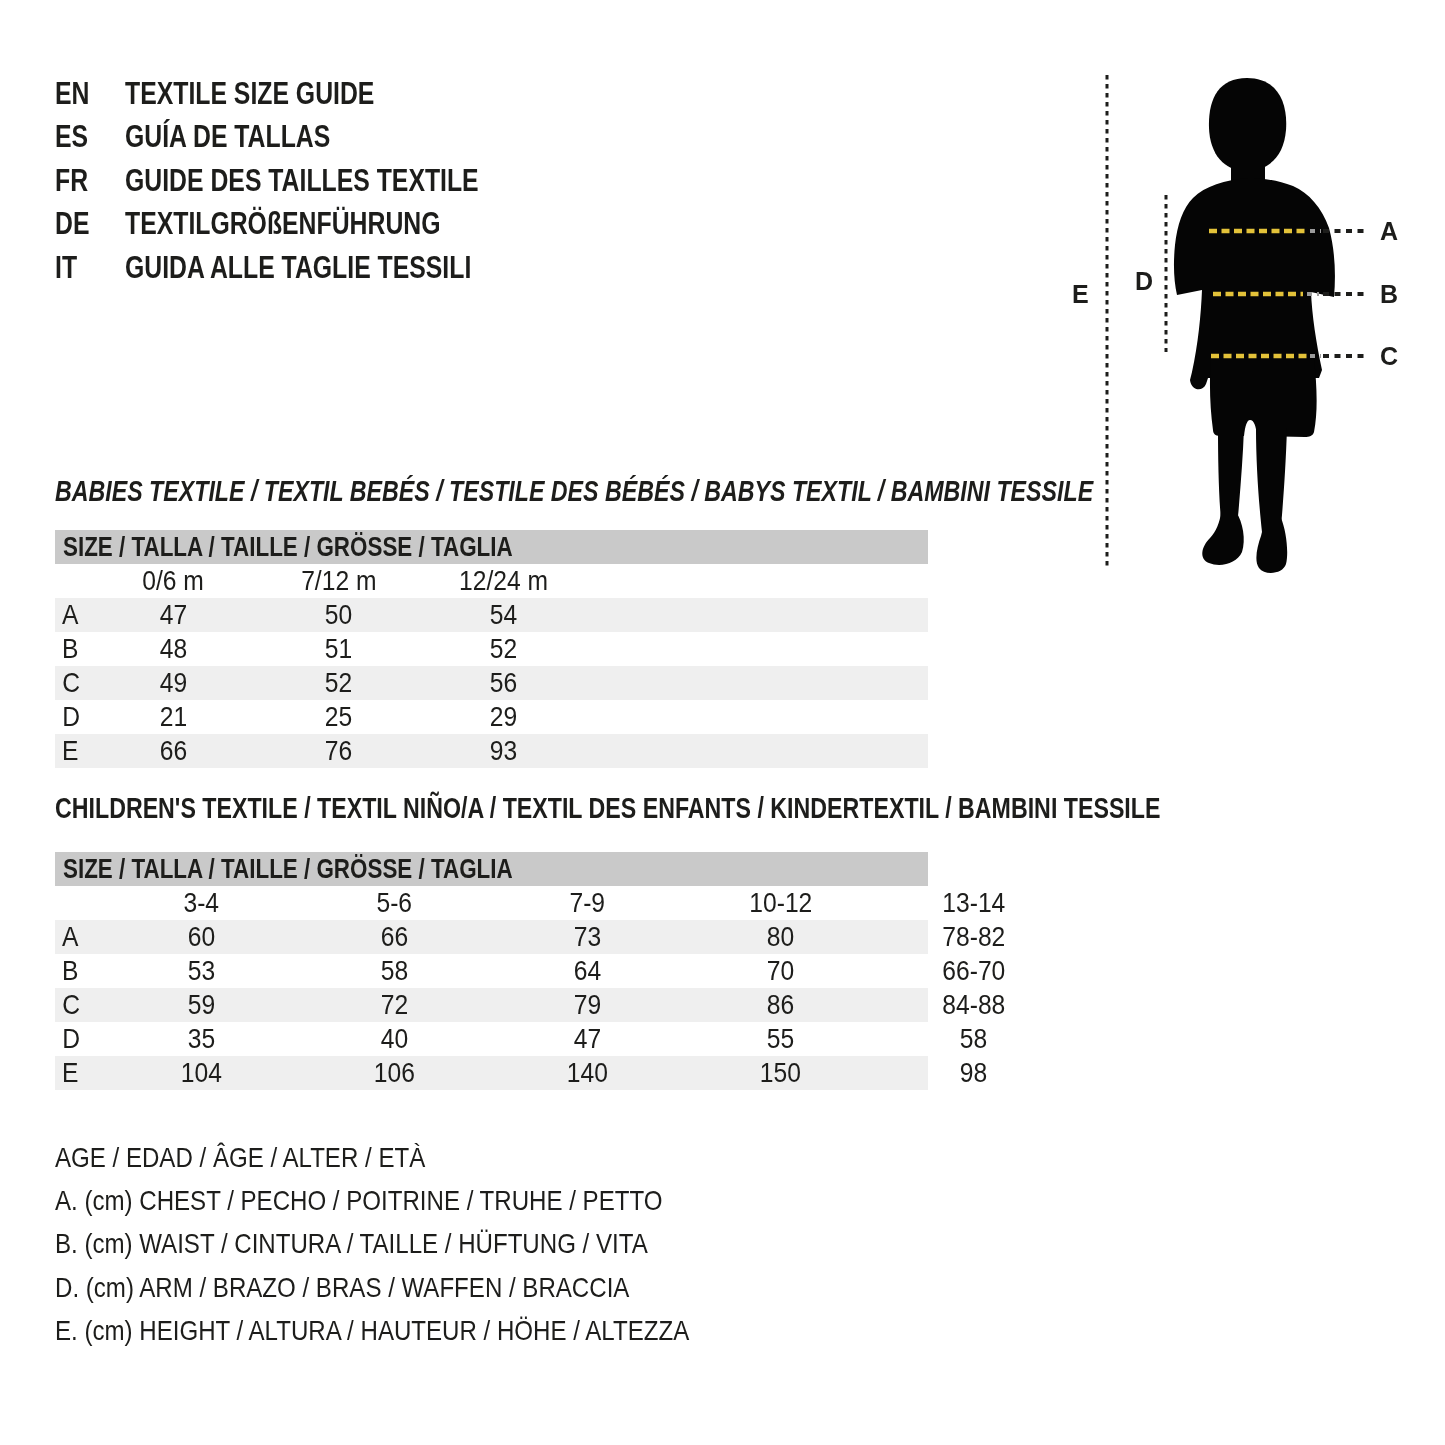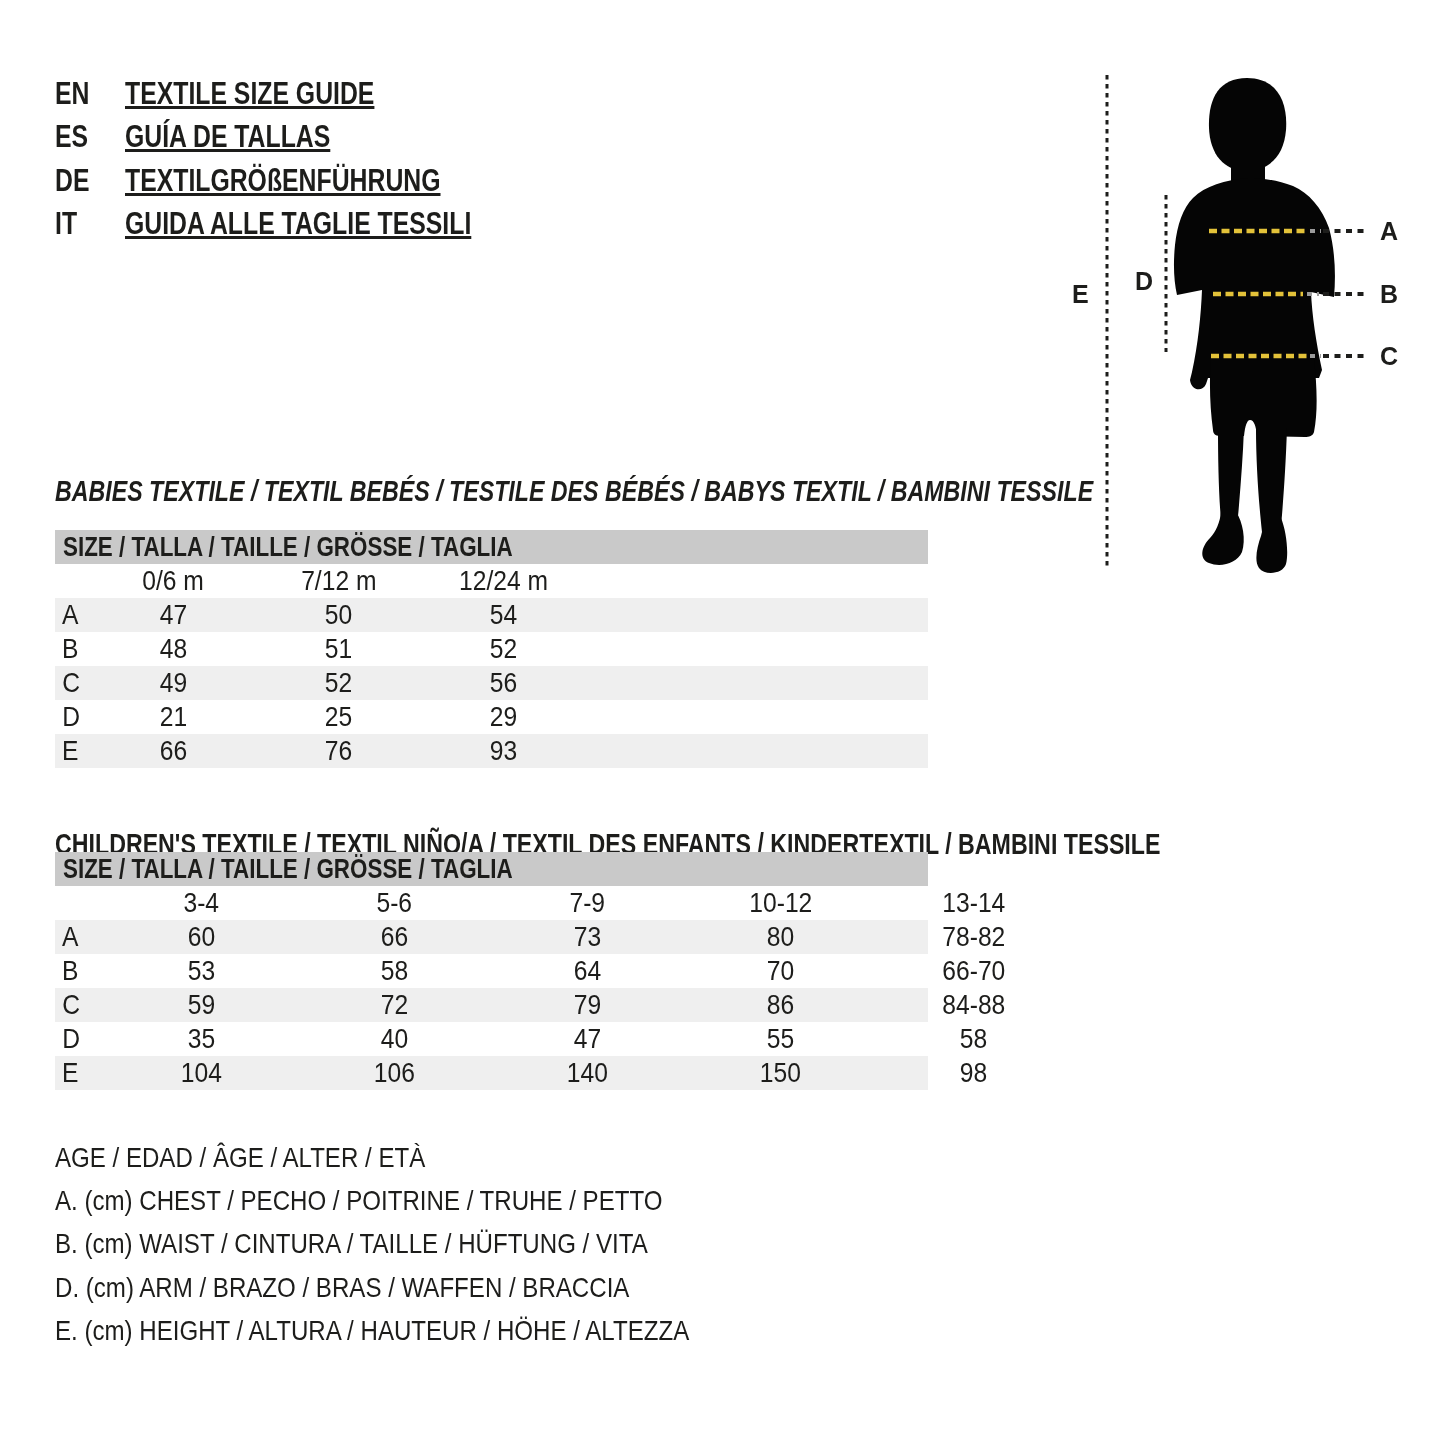--- a/index.html
+++ b/index.html
@@ -5,21 +5,21 @@
   html,body{margin:0;padding:0;}
   body{
     width:1445px;height:1445px;position:relative;background:#ffffff;
     font-family:"Liberation Sans", sans-serif;color:#1d1d1b;overflow:hidden;
   }
   .cond-b{font-weight:700;display:inline-block;transform:scaleX(0.80);transform-origin:0 50%;white-space:nowrap;}
   .cond-r{font-weight:400;display:inline-block;transform:scaleX(0.86);transform-origin:0 50%;white-space:nowrap;}
   .cond-c{font-weight:400;display:inline-block;transform:scaleX(0.88);transform-origin:50% 50%;white-space:nowrap;}
 
   
-  .lang-list{position:absolute;left:55px;top:72px;text-decoration:underline;}
+  .lang-list{position:absolute;left:55px;top:72px;}
   .lang-row{display:flex;height:43.5px;align-items:center;font-size:31px;}
   .lang-code{width:70px;}
   
   .section-title{position:absolute;left:55px;font-size:29px;line-height:34px;}
   
   .size-table{position:absolute;left:55px;width:873px;}
   .size-header-bar{height:34px;background:#c9c9c9;display:flex;align-items:center;padding-left:8px;box-sizing:border-box;font-size:28px;}
   .trow{display:grid;height:34px;align-items:center;font-size:28px;}
   .cols-3{grid-template-columns:36px 165px 165px 165px;}
   .cols-5{grid-template-columns:36px 165px 165px 165px 165px 165px;gap:28px;}
@@ -37,20 +37,24 @@
 <body>
 
 <div class="lang-list">
   <div class="lang-row">
     <span class="lang-code"><span class="cond-b">EN</span></span>
     <span class="cond-b">TEXTILE SIZE GUIDE</span>
   </div>
   <div class="lang-row">
     <span class="lang-code"><span class="cond-b">ES</span></span>
     <span class="cond-b">GUÍA DE TALLAS</span>
+  </div>
+  <div class="lang-row">
+    <span class="lang-code"><span class="cond-b">FR</span></span>
+    <span class="cond-b">GUIDE DES TAILLES TEXTILE</span>
   </div>
   <div class="lang-row">
     <span class="lang-code"><span class="cond-b">DE</span></span>
     <span class="cond-b">TEXTILGRÖßENFÜHRUNG</span>
   </div>
   <div class="lang-row">
     <span class="lang-code"><span class="cond-b">IT</span></span>
     <span class="cond-b">GUIDA ALLE TAGLIE TESSILI</span>
   </div>
 </div>
@@ -129,21 +133,21 @@
     <div class="cell"><span class="cond-c">29</span></div>
   </div>
   <div class="trow cols-3 stripe">
     <div class="cell label"><span class="cond-c">E</span></div>
     <div class="cell"><span class="cond-c">66</span></div>
     <div class="cell"><span class="cond-c">76</span></div>
     <div class="cell"><span class="cond-c">93</span></div>
   </div>
 </div>
 
-<div class="section-title" style="top:827px;">
+<div class="section-title" style="top:791px;">
   <span class="cond-b">CHILDREN'S TEXTILE / TEXTIL NIÑO/A / TEXTIL DES ENFANTS / KINDERTEXTIL / BAMBINI TESSILE</span>
 </div>
 <div class="size-table" style="top:852px;">
   <div class="size-header-bar">
     <span class="cond-b">SIZE / TALLA / TAILLE / GRÖSSE / TAGLIA</span>
   </div>
   <div class="trow cols-5">
     <div class="cell label"></div>
     <div class="cell"><span class="cond-c">3-4</span></div>
     <div class="cell"><span class="cond-c">5-6</span></div>

